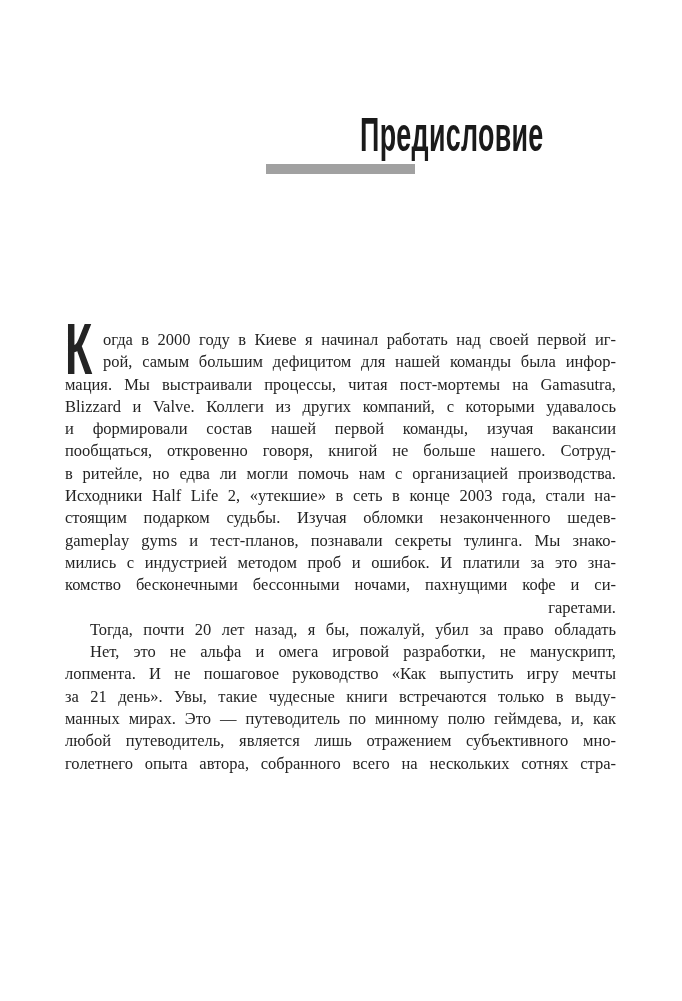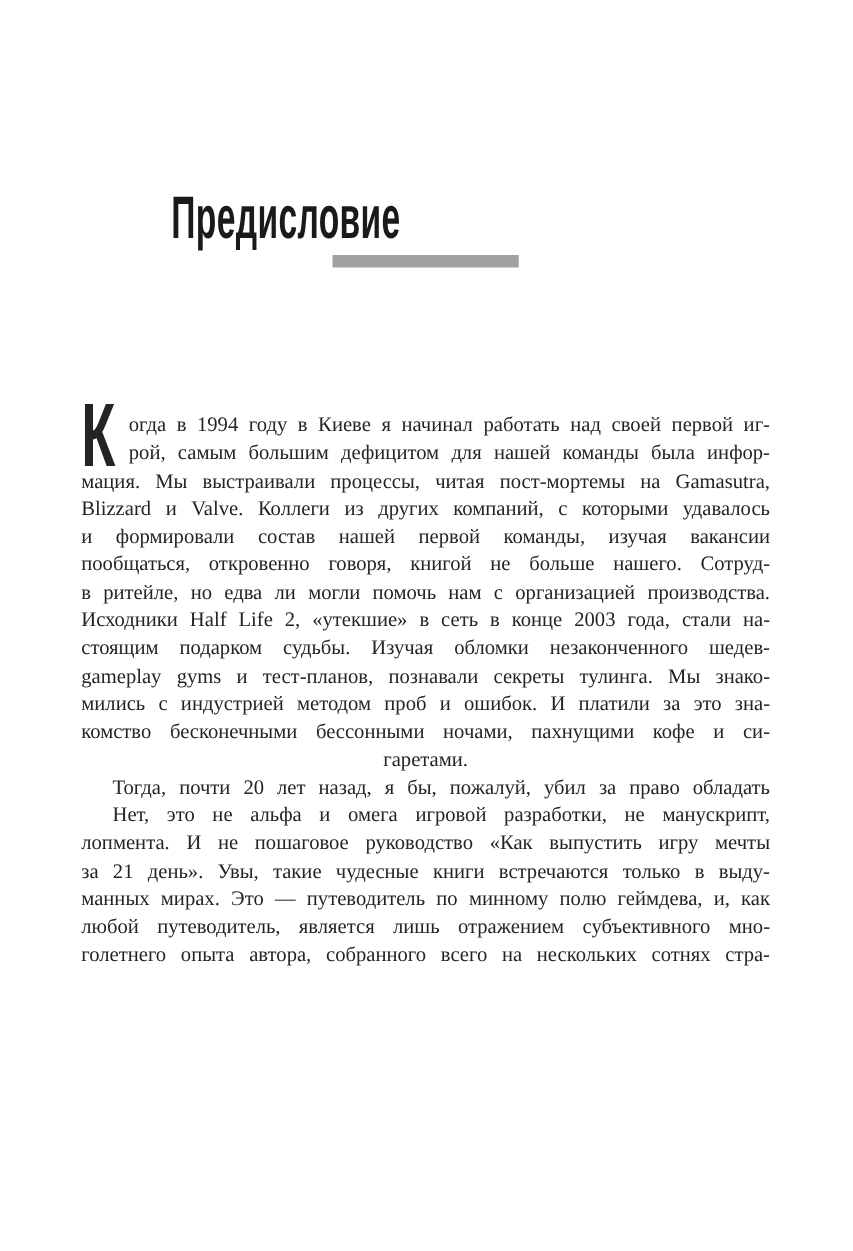--- a/index.html
+++ b/index.html
@@ -9,22 +9,21 @@
   }
   .page {
     position: relative;
     width: 682px; height: 1001px;
     overflow: hidden;
   }
   .chapter-header {
     position: absolute;
     left: 65px; top: 111px;
     width: 551px;
-    text-align: left;
-    margin-top: 40px;
+    text-align: right;
   }
   .chapter-title {
     display: inline-block;
     font-family: "Liberation Sans", sans-serif;
     font-weight: bold;
     font-size: 48px;
     line-height: 0.98;
     letter-spacing: 0.5px;
     transform: scaleX(0.56);
     transform-origin: 50% 0;
@@ -35,21 +34,21 @@
     margin: 6px auto 0 auto;
   }
   .body-text {
     position: absolute;
     left: 65px; top: 329px;
     width: 551px;
     font-size: 16.5px;
     line-height: 22.3px;
   }
   .paragraph { }
-  .line { text-align: center; }
+  .line { text-align: right; }
   .line.just {
     text-align: justify;
     text-align-last: justify;
   }
   .line.indent { text-indent: 25px; }
   .dropcap {
     float: left;
     width: 38px;
     height: 44px;
   }
@@ -72,21 +71,21 @@
   <header class="chapter-header">
     <h1 class="chapter-title" style="color: rgb(26, 26, 26);">Предисловие</h1>
     <div class="chapter-rule" style="background: rgb(161, 161, 161);"></div>
   </header>
 
   <main class="body-text" id="body-text" style="color: rgb(36, 36, 36);">
       <div class="paragraph">
         <span class="dropcap">
           <span class="dropcap-glyph">К</span>
         </span>
-        <div class="line just">огда в 1994 году в Киеве я начинал работать над своей первой иг-</div>
+        <div class="line just">огда в 2000 году в Киеве я начинал работать над своей первой иг-</div>
         <div class="line just">рой, самым большим дефицитом для нашей команды была инфор-</div>
         <div class="line just">мация. Мы выстраивали процессы, читая пост-мортемы на Gamasutra,</div>
         <div class="line just">Blizzard и Valve. Коллеги из других компаний, с которыми удавалось</div>
         <div class="line just">и формировали состав нашей первой команды, изучая вакансии</div>
         <div class="line just">пообщаться, откровенно говоря, книгой не больше нашего. Сотруд-</div>
         <div class="line just">в ритейле, но едва ли могли помочь нам с организацией производства.</div>
         <div class="line just">Исходники Half Life 2, «утекшие» в сеть в конце 2003 года, стали на-</div>
         <div class="line just">стоящим подарком судьбы. Изучая обломки незаконченного шедев-</div>
         <div class="line just">gameplay gyms и тест-планов, познавали секреты тулинга. Мы знако-</div>
         <div class="line just">мились с индустрией методом проб и ошибок. И платили за это зна-</div>

